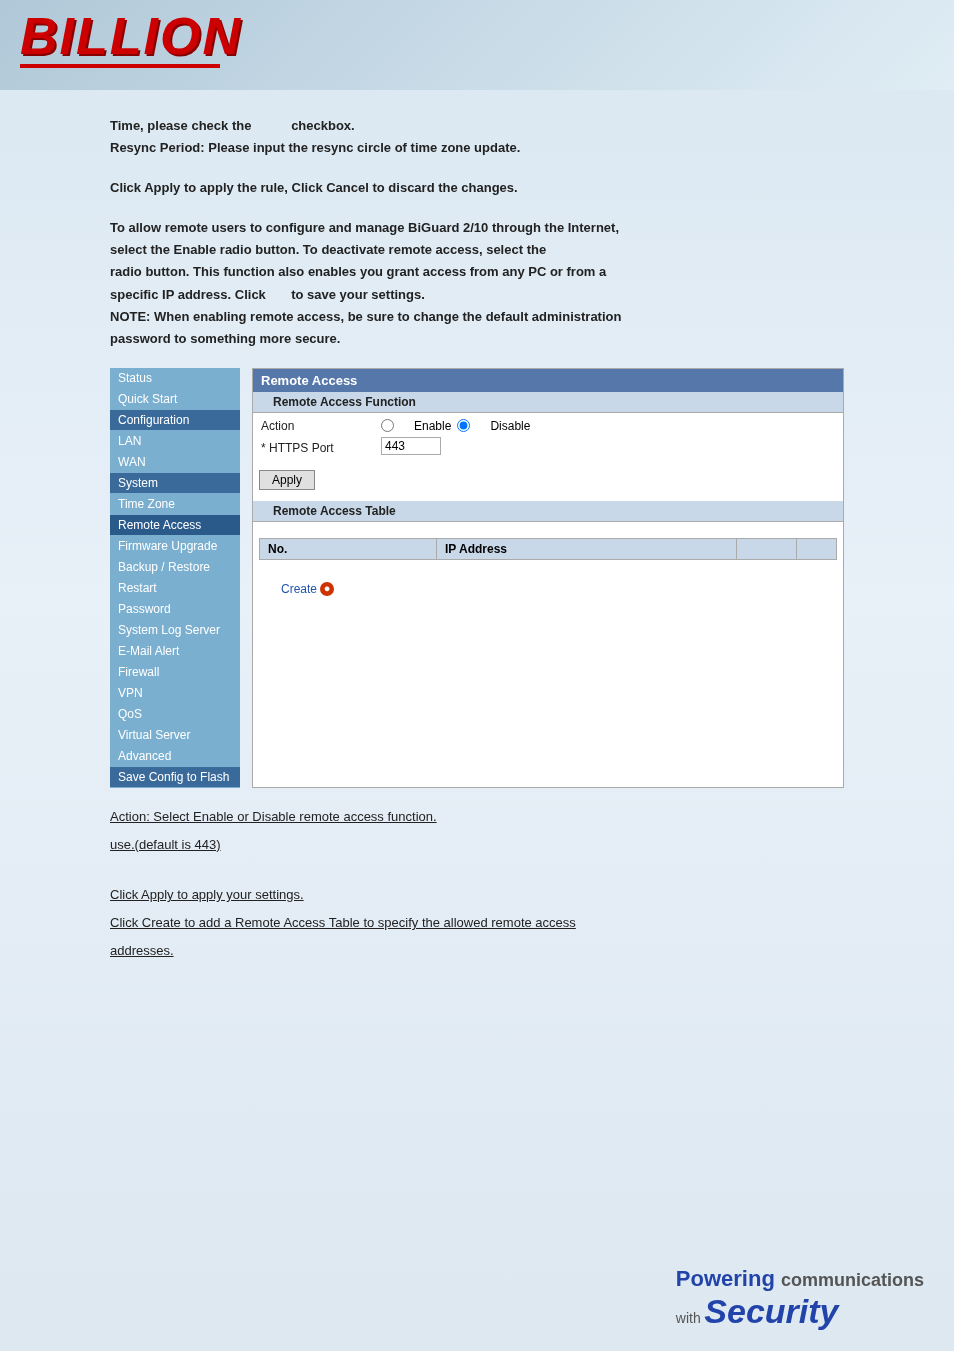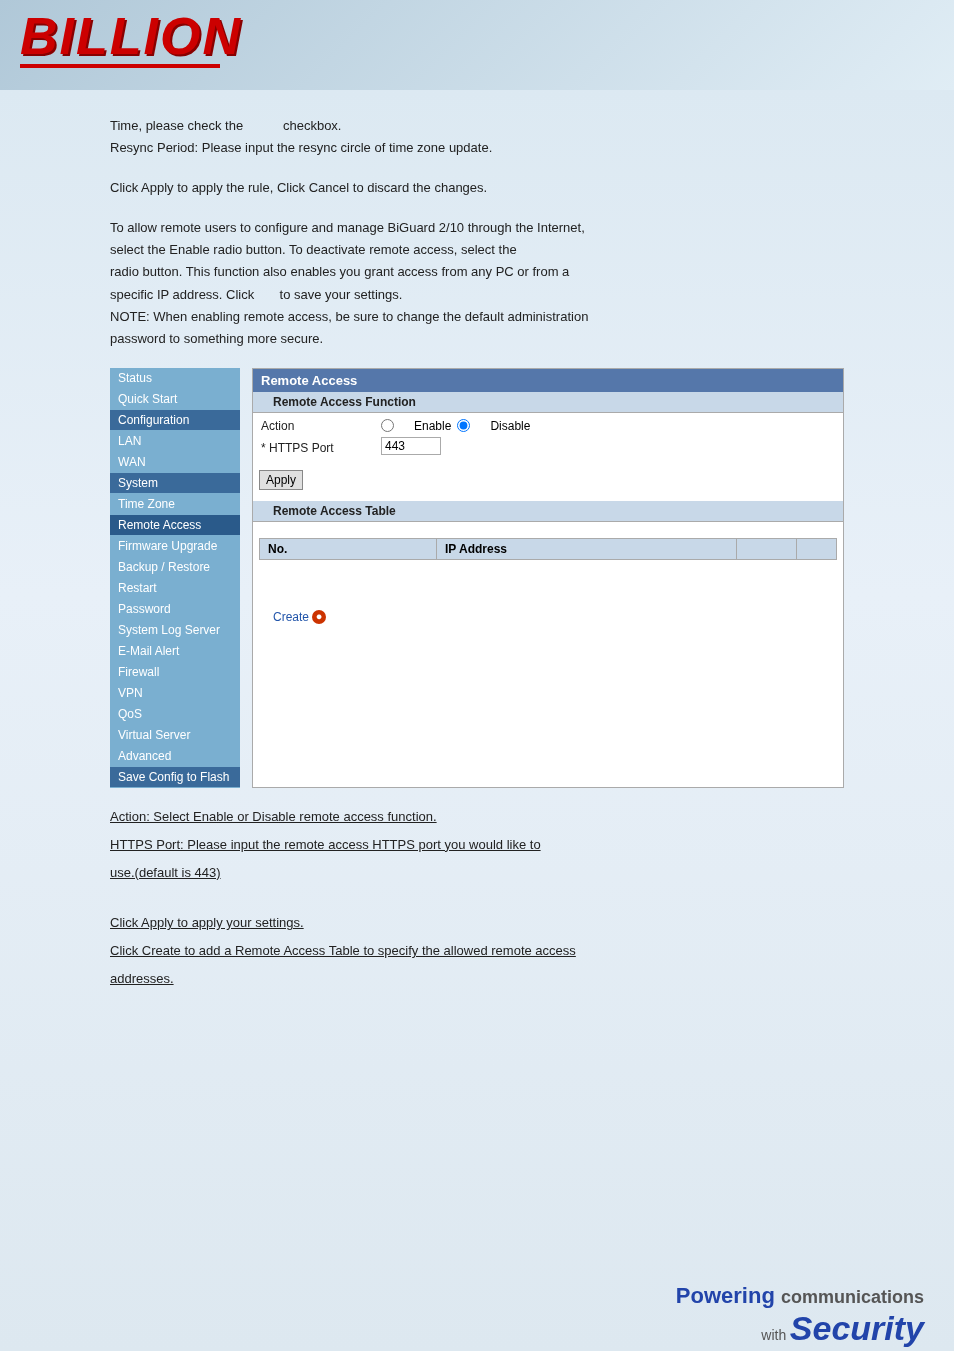--- a/index.html
+++ b/index.html
@@ -42,20 +42,21 @@
       padding: 15px 110px 20px 110px;
       background: linear-gradient(180deg, #dce9f2 0%, #e8f0f8 40%, #dde8f0 100%);
       min-height: 1261px;
       position: relative;
     }
 
     .intro-text {
       color: #222;
       line-height: 1.7;
       margin-bottom: 6px;
+      font-weight: bold;
     }
 
     .section-gap {
       margin: 18px 0;
     }
 
     .section-gap2 {
       margin: 10px 0;
     }
 
@@ -147,21 +148,21 @@
       font-size: 11px;
       color: #333;
       background: #f0f4f8;
       padding: 3px 6px;
       border-top: 1px solid #dde;
       border-bottom: 1px solid #dde;
     }
     .apply-btn {
       background: #e0e0e0;
       border: 1px solid #888;
-      padding: 2px 6px;
+      padding: 2px 12px;
       font-size: 12px;
       cursor: pointer;
       margin: 5px 6px;
     }
 
     
     .table-section {
       margin-top: 6px;
     }
     .ra-table {
@@ -206,23 +207,22 @@
       line-height: 1.7;
     }
     .bottom-info p {
       margin-bottom: 6px;
       text-decoration: underline;
     }
 
     
     .footer-brand {
       position: absolute;
-      bottom: 3px;
+      bottom: 20px;
       right: 30px;
-      text-align: right;
     }
     .footer-brand .powering {
       font-size: 22px;
       color: #555;
       font-weight: normal;
     }
     .footer-brand .powering span {
       font-weight: bold;
       color: #2244aa;
     }
@@ -333,33 +333,32 @@
                 <th>No.</th>
                 <th style="width:300px;">IP Address</th>
                 <th style="width:60px;"></th>
                 <th style="width:40px;"></th>
               </tr>
             </thead>
             <tbody>
             </tbody>
           </table>
         </div>
-        <div style="padding: 2px 6px 6px 14px; margin-top: 28px;">
+        <div style="padding: 2px 6px 6px 22px;">
           <a class="create-link">
             <span>Create</span>
             <span class="create-icon">●</span>
           </a>
         </div>
       </div>
     </div>
   </div>
 
   <div class="bottom-info">
     <p>Action: Select Enable or Disable remote access function.</p>
-    <p>HTTPS Port: Please input the remote access HTTPS port you would like to</p>
     <p>use.(default is 443)</p>
     <br>
     <p>Click Apply to apply your settings.</p>
     <p>Click Create to add a Remote Access Table to specify the allowed remote access</p>
     <p>addresses.</p>
   </div>
 
   <div class="footer-brand">
     <div class="powering">
       <span style="font-weight:bold; color:#2244aa;">Powering</span>

